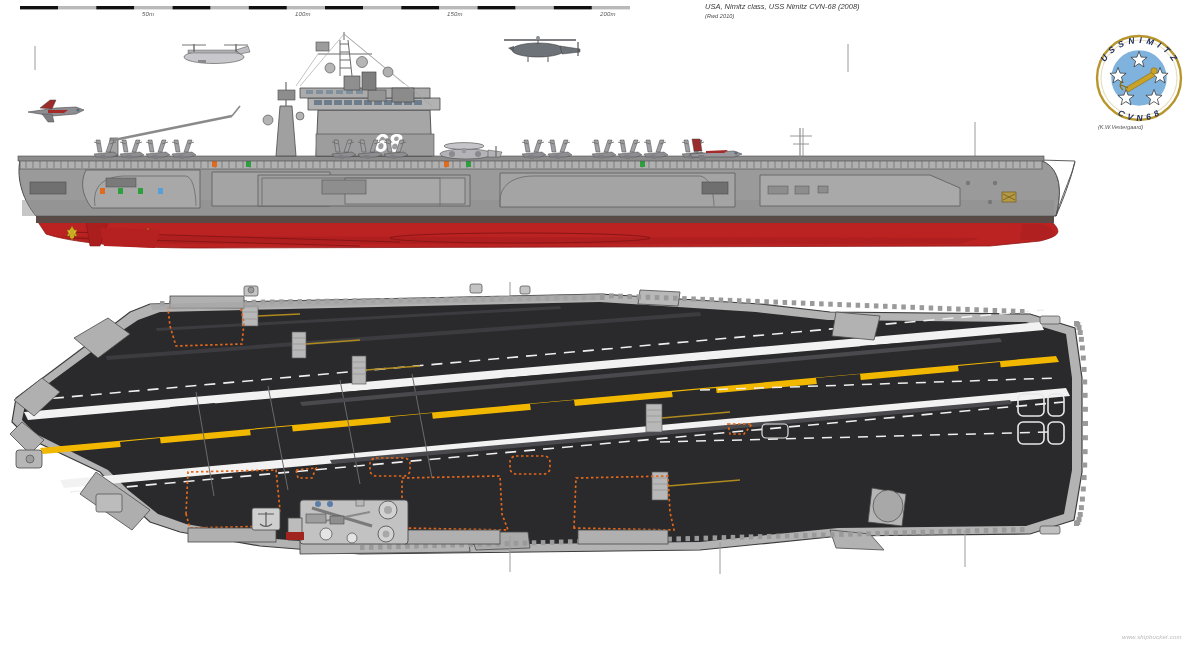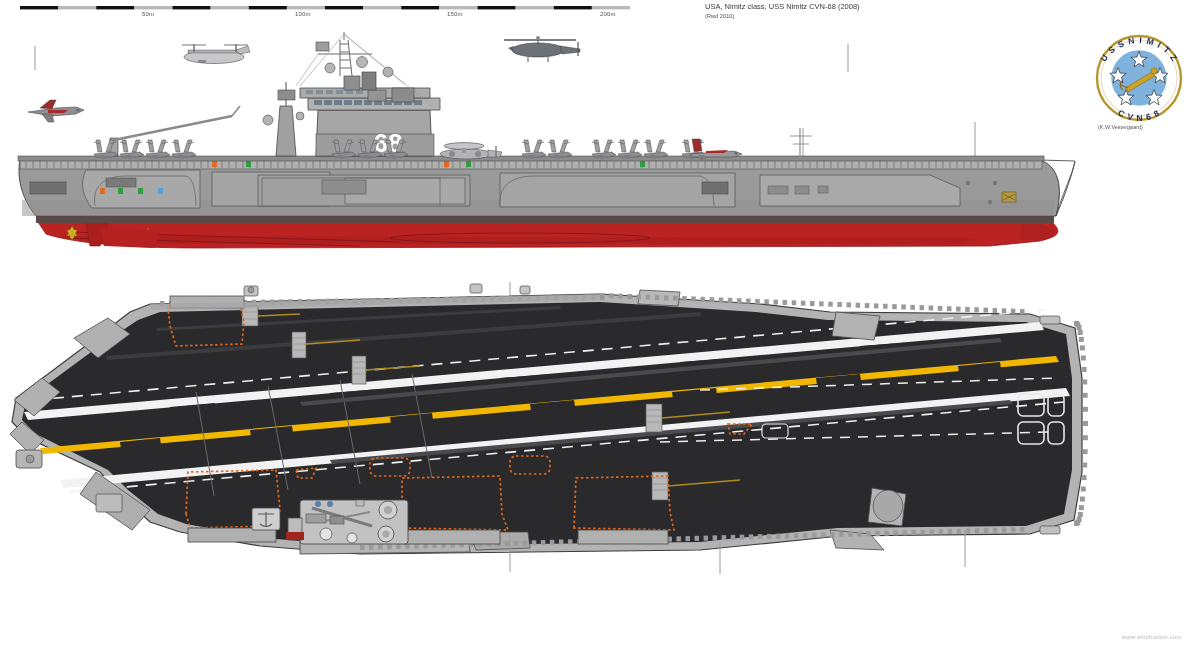--- a/index.html
+++ b/index.html
@@ -1,19 +1,19 @@
 <!DOCTYPE html>
 <html><head>
 <meta charset="utf-8">
 <title>USS Nimitz CVN-68 Shipbucket Drawing</title>
 <style>
   html,body{margin:0;padding:0;background:#ffffff;}
   body{width:1200px;height:648px;position:relative;overflow:hidden;
        font-family:"Liberation Sans",sans-serif;color:#333;}
-  .canvas{position:absolute;inset:0;}
+  .canvas{position:absolute;inset:0;font-style:italic;}
   svg{display:block;}
   .scale-label{position:absolute;font-size:6px;color:#555;letter-spacing:.2px;
        font-family:"Liberation Sans",sans-serif;white-space:nowrap;}
   #title-block{position:absolute;left:705px;top:2px;font-size:7.5px;color:#3a3a3a;
        line-height:1.45;white-space:nowrap;}
   #title-sub{font-size:5.5px;color:#4a4a4a;letter-spacing:.1px;}
   #badge-credit{position:absolute;left:1098px;top:124px;font-size:5.5px;color:#555;
        white-space:nowrap;}
   #watermark{position:absolute;left:1122px;top:634px;font-size:6px;color:#b9b9b9;
        white-space:nowrap;letter-spacing:.2px;}

